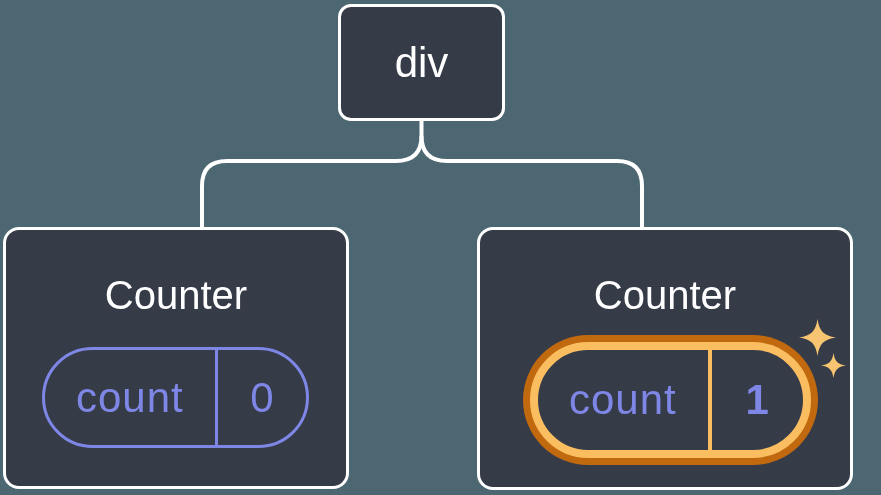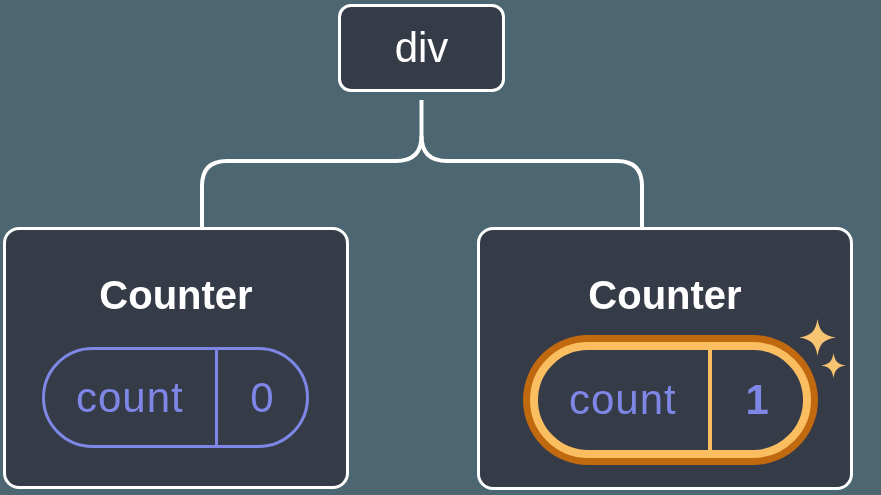--- a/index.html
+++ b/index.html
@@ -12,33 +12,33 @@
   }
   .connector-svg { position:absolute; left:0; top:0; pointer-events:none; }
 
   .node-box {
     position: absolute;
     background: #363B48;
     border: 3px solid #FFFFFF;
     box-sizing: border-box;
   }
   .root-node {
-    left: 338px; top: 4px; width: 167px; height: 88px;
+    left: 338px; top: 4px; width: 167px; height: 117px;
     border-radius: 13px;
     display: flex; align-items: center; justify-content: center;
     color: #FFFFFF; font-size: 42px;
   }
   .card { border-radius: 16px; }
   .card-left  { left: 3px;   top: 227px; width: 346px; height: 262px; }
   .card-right { left: 477px; top: 227px; width: 376px; height: 263px; }
 
   .component-name {
     position: absolute; top: 43px; left: 0; width: 100%;
     text-align: center;
-    color: #FFFFFF; font-size: 40px; font-weight: bold;
+    color: #FFFFFF; font-size: 40px;
   }
 
   
   .pill {
     position: absolute; left: 36px; top: 117px;
     width: 267px; height: 101px;
     border: 3px solid #7E86E6;
     border-radius: 52px;
     box-sizing: border-box;
     display: flex;

